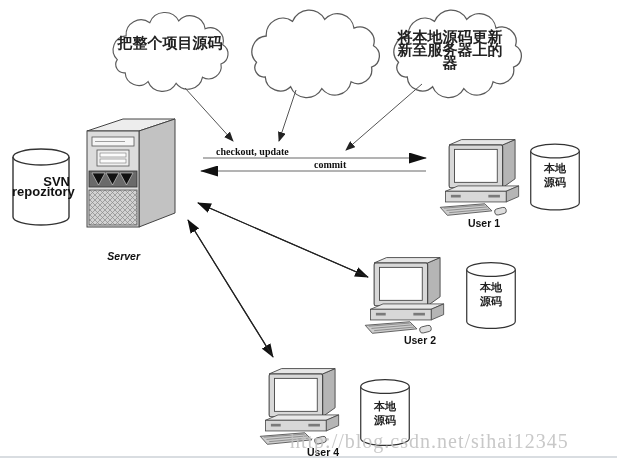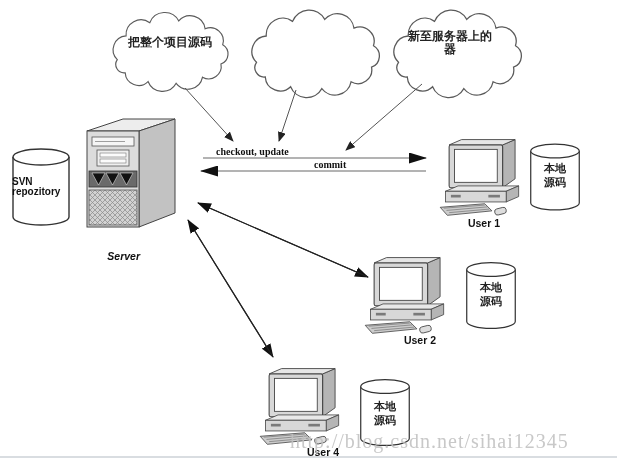--- a/index.html
+++ b/index.html
@@ -1,24 +1,24 @@
 <!DOCTYPE html>
 <html><head>
 <meta charset="utf-8">
 <style>
   html,body{margin:0;padding:0;background:#fff;}
   #stage{position:relative;width:617px;height:462px;background:#fff;overflow:hidden;
          font-family:"Liberation Sans",sans-serif;}
   #diagram-svg{position:absolute;left:0;top:0;}
   .lbl{position:absolute;font-weight:bold;color:#111;}
-  .cloud-text{font-size:12px;line-height:13px;text-align:center;color:#222;}
+  .cloud-text{font-size:15px;line-height:13px;text-align:center;color:#222;}
   .cyl-text{font-size:11px;line-height:14px;text-align:center;color:#222;}
   .flow-lbl{font-size:10px;white-space:nowrap;font-family:Liberation Serif, serif;}
   .node-lbl{font-size:10.5px;text-align:right;}
-  .repo-text{font-size:10px;line-height:10px;text-align:left;}
+  .repo-text{font-size:13px;line-height:10px;text-align:right;}
   #watermark{position:absolute;left:290px;top:430px;font-family:"Liberation Serif",serif;
              font-weight:normal;font-size:20px;letter-spacing:1px;color:rgba(192,192,192,0.88);
              white-space:nowrap;}
   #bottom-rule{position:absolute;left:0;top:456px;width:617px;height:2px;background:#d9dde1;}
 </style>
 </head>
 <body>
 
 <div id="stage">
 
@@ -112,20 +112,21 @@
 
     <use href="#cylinder" x="529" y="140" width="52" height="74"></use>
     <use href="#cylinder" x="465" y="258" width="52" height="75"></use>
     <use href="#cylinder" x="359" y="375" width="52" height="75"></use>
   </svg>
 
   <div class="lbl cloud-text" style="left:103px;top:36px;width:134px;">
     <div>把整个项目源码</div>
   </div>
   <div class="lbl cloud-text" style="left:386px;top:30px;width:128px;">
+    <div>将本地源码更新</div>
     <div>新至服务器上的</div>
     <div>器</div>
   </div>
 
   <div class="lbl flow-lbl" style="left:216px;top:146px;">checkout, update</div>
   <div class="lbl flow-lbl" style="left:314px;top:159px;">commit</div>
 
   <div class="lbl node-lbl" style="left:84px;top:250px;width:56px;font-style:italic;">Server</div>
   <div class="lbl node-lbl" style="left:444px;top:217px;width:56px;">User 1</div>
   <div class="lbl node-lbl" style="left:380px;top:334px;width:56px;">User 2</div>

